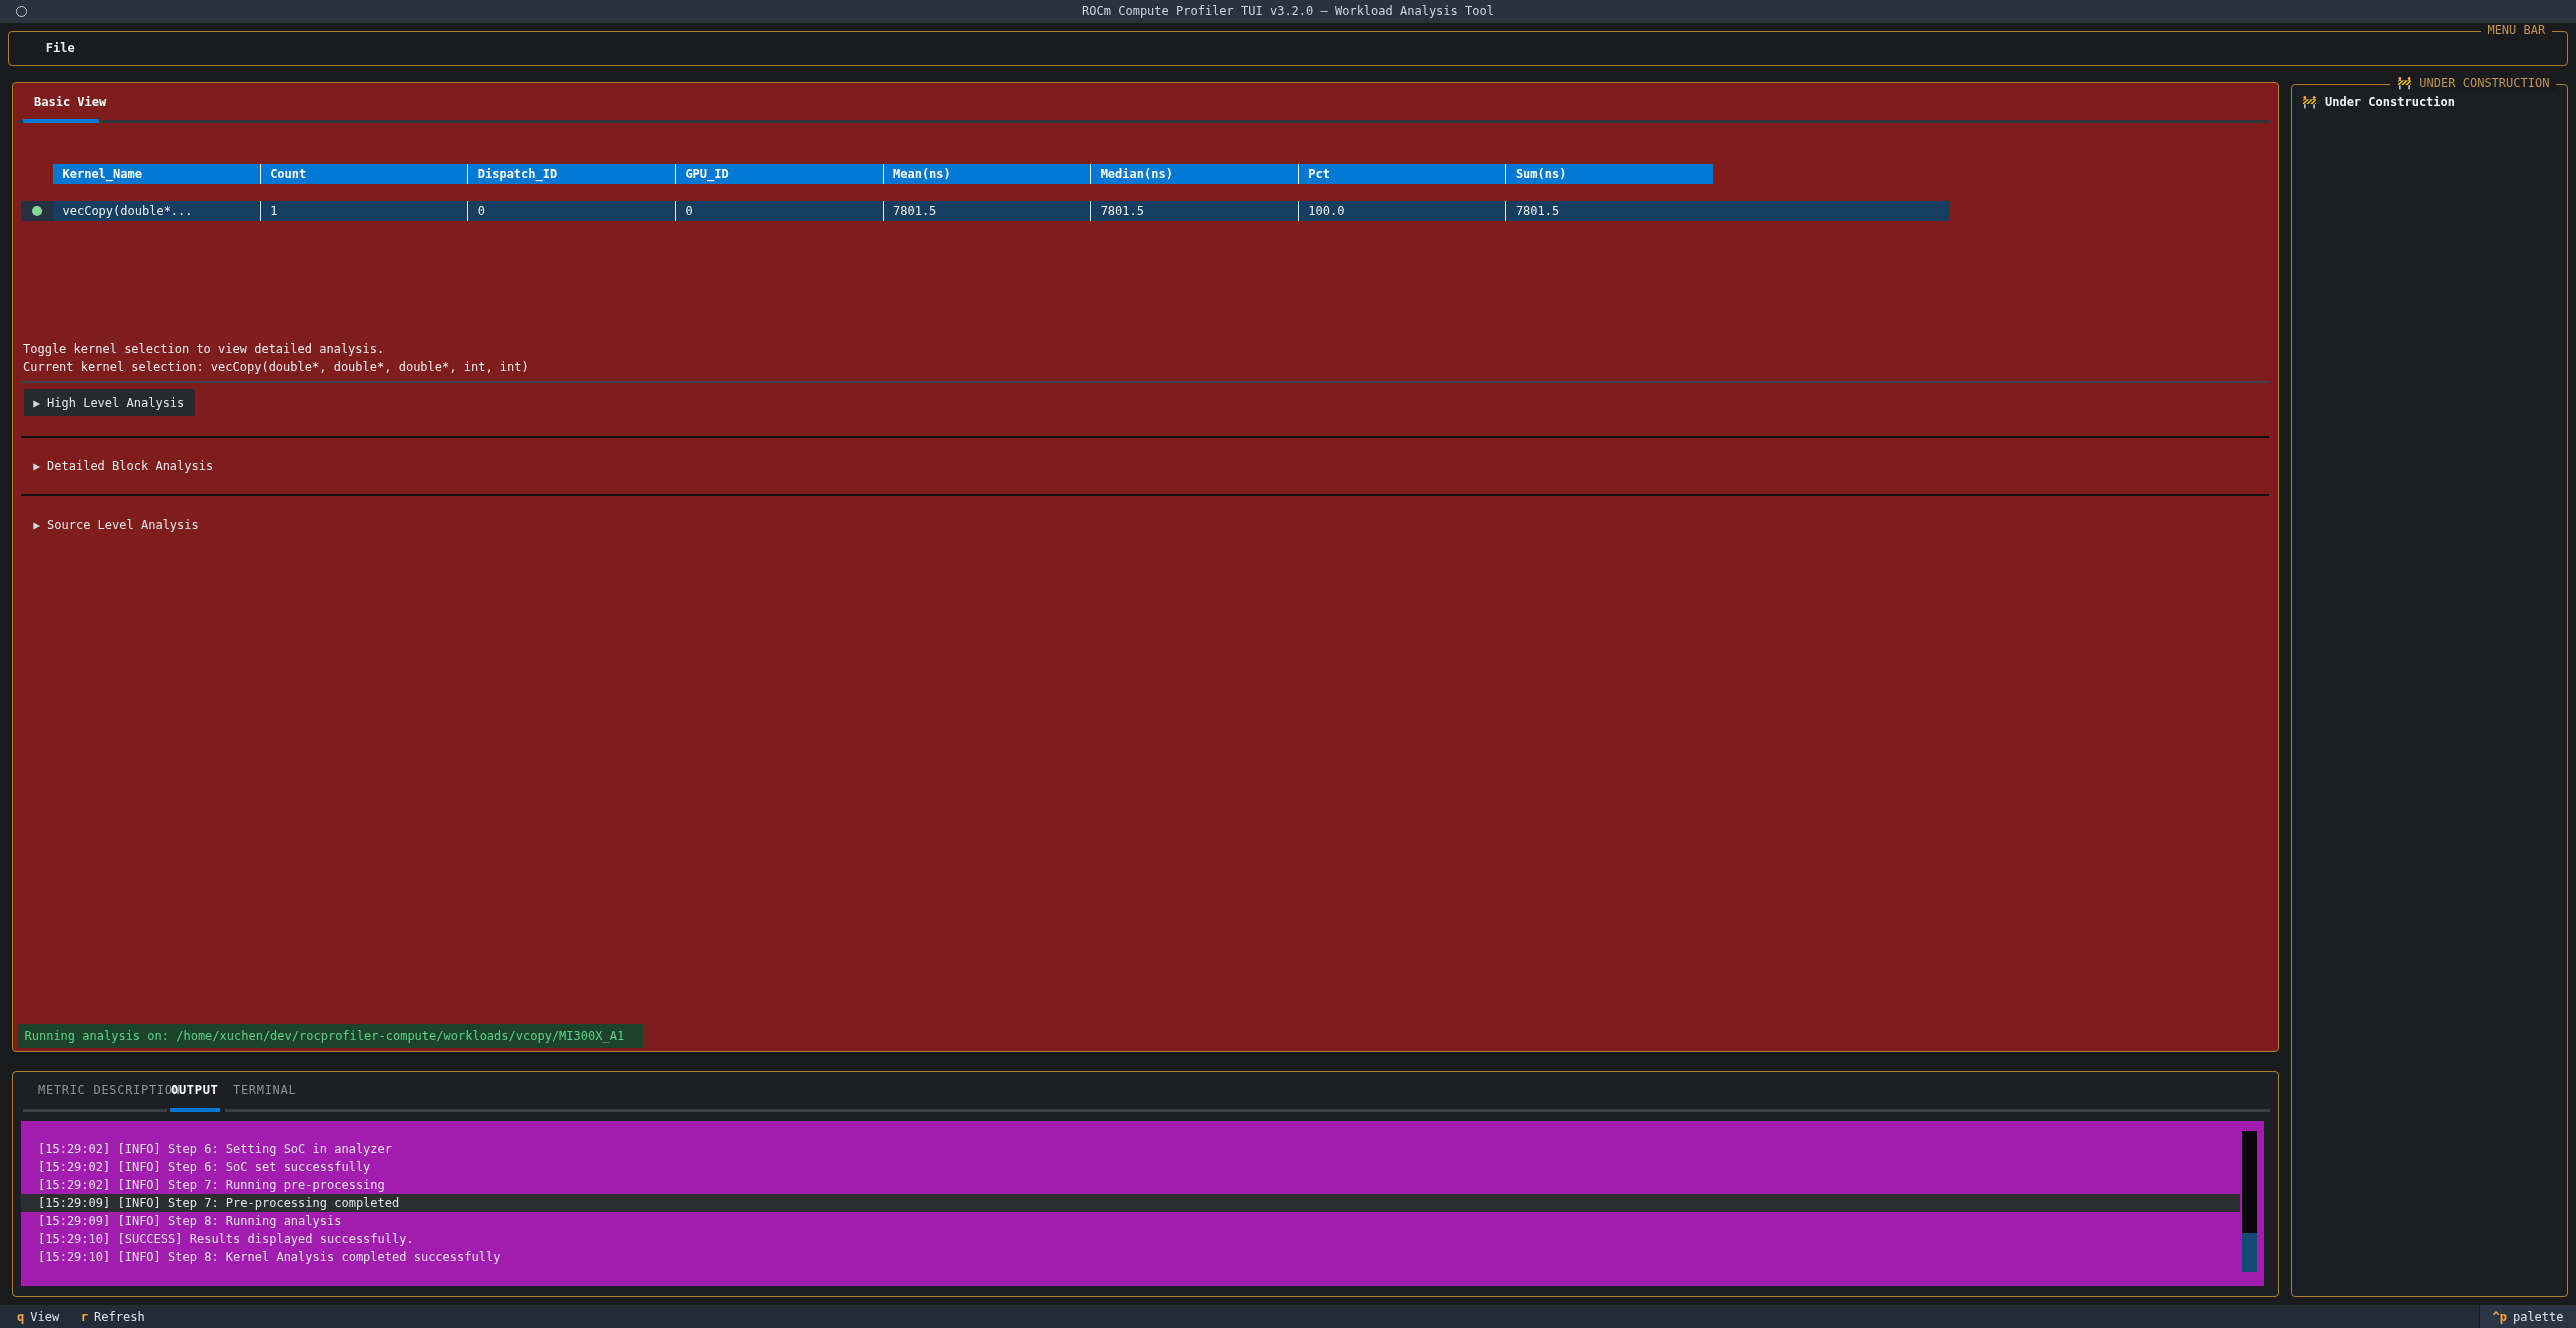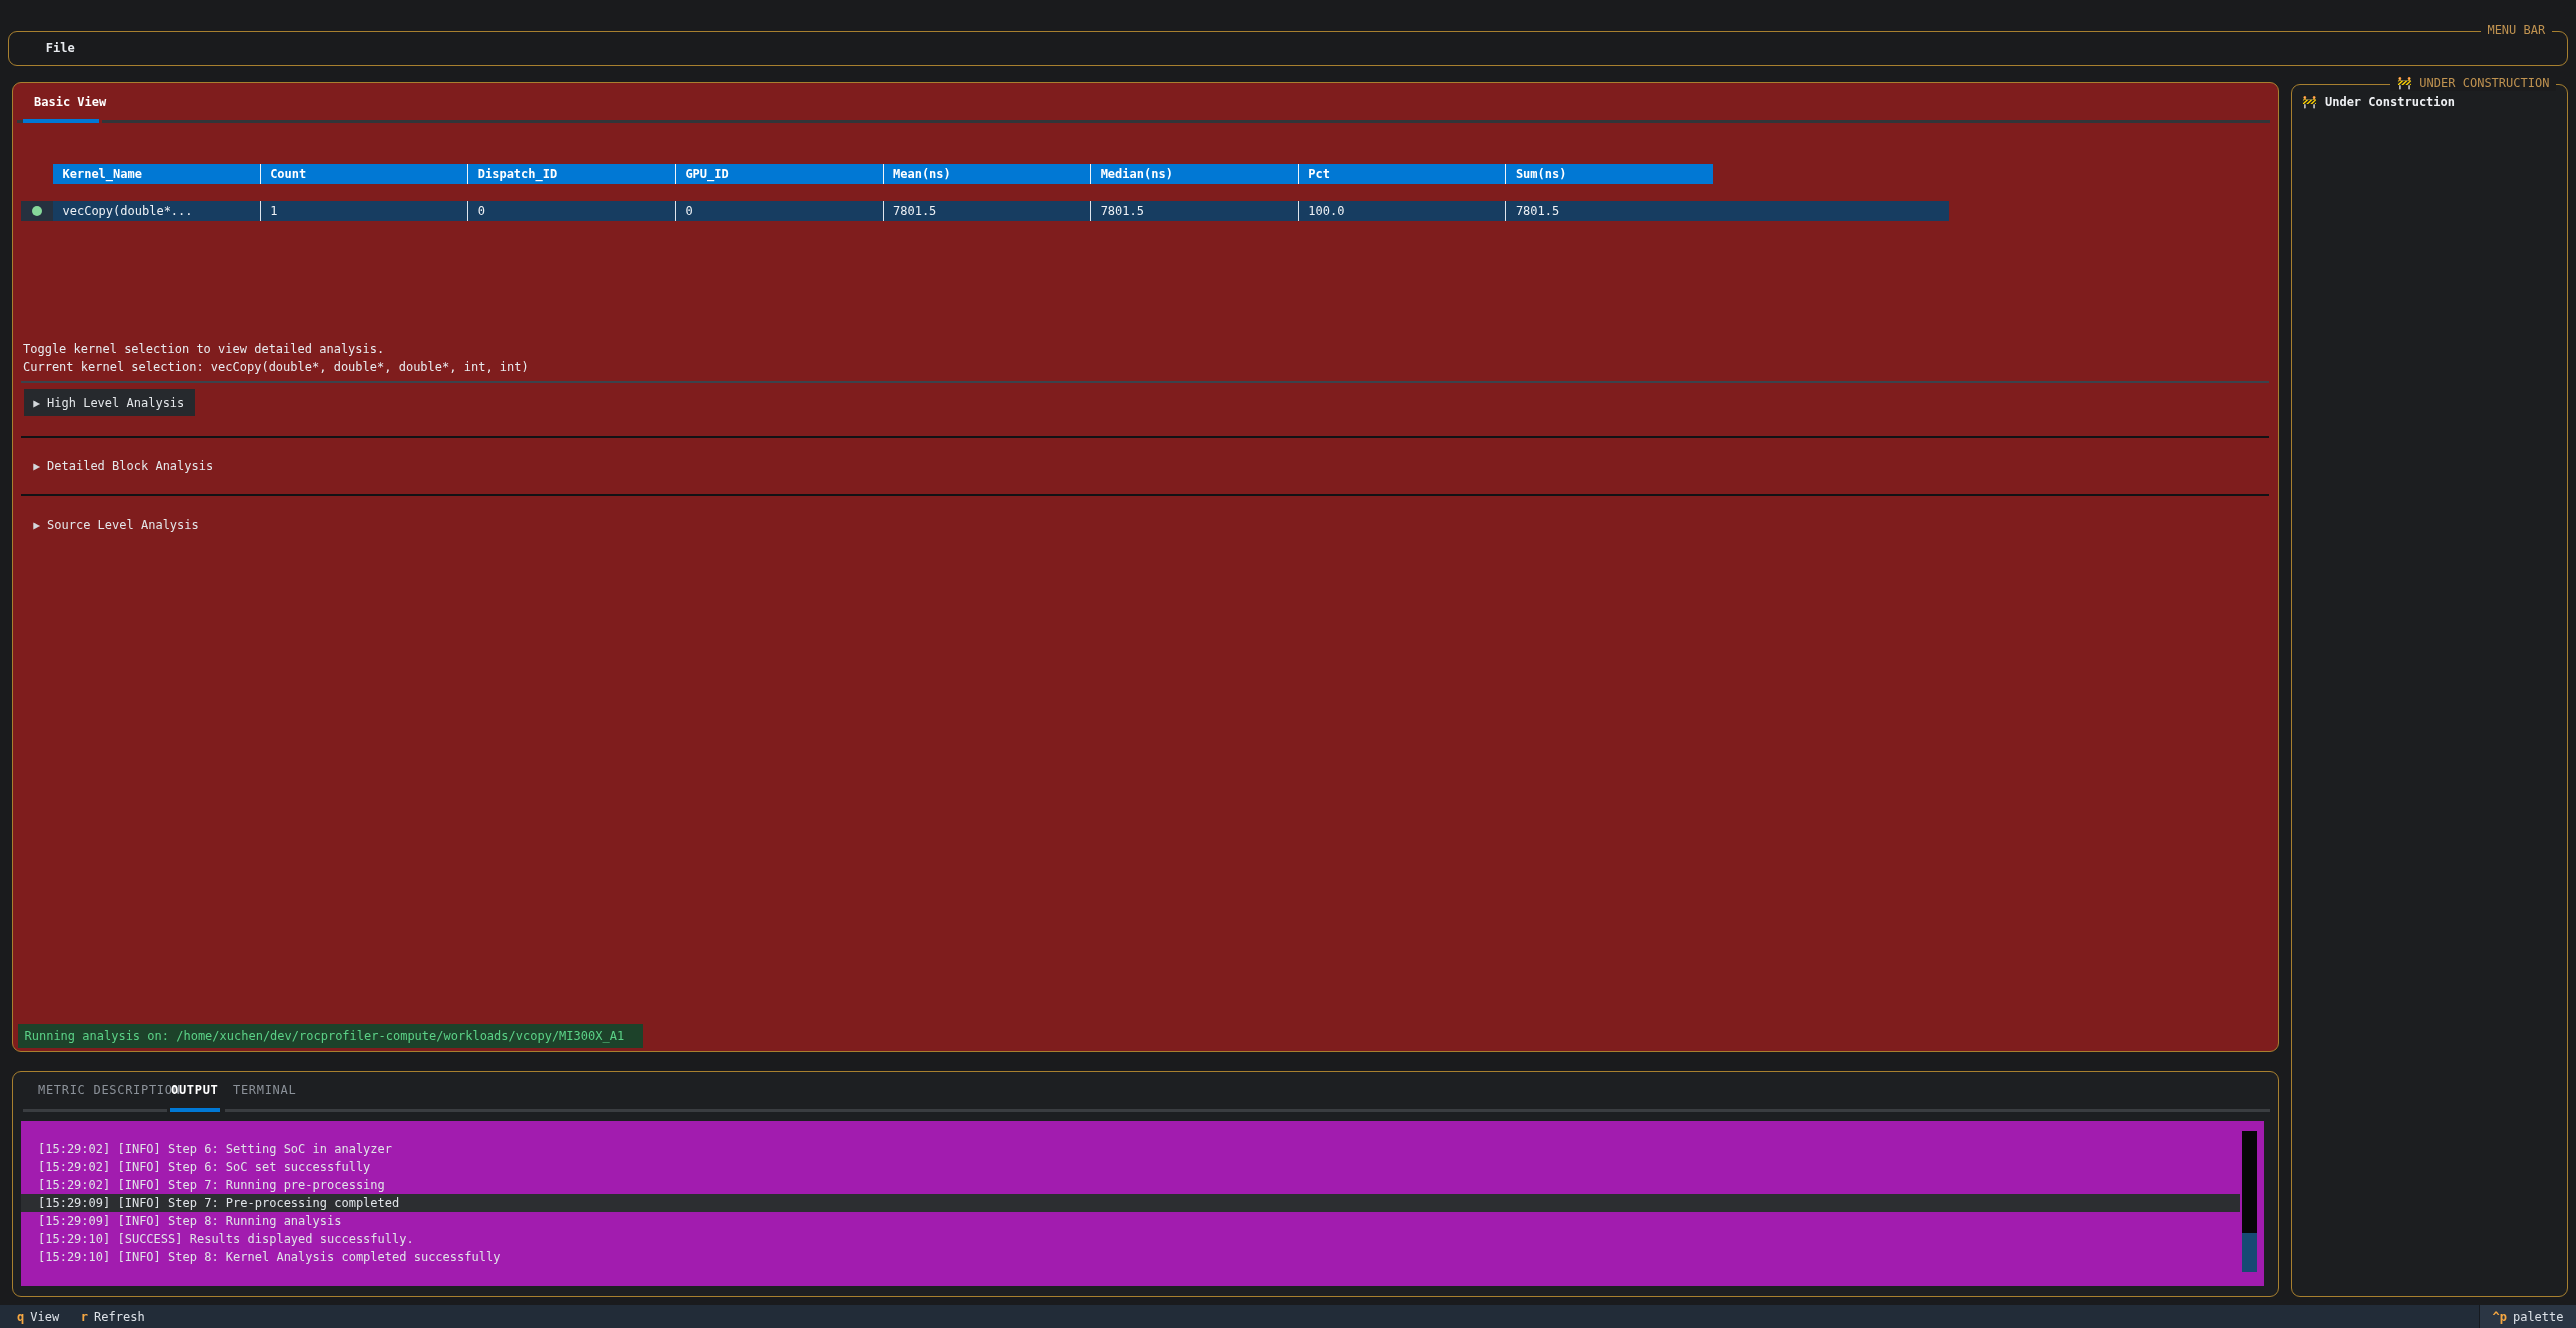--- a/index.html
+++ b/index.html
@@ -8,21 +8,21 @@
     position:relative; width:2576px; height:1328px; overflow:hidden;
     background:#1a1b1d;
     font-family:"DejaVu Sans Mono","Liberation Mono",monospace;
     font-size:12px; color:#dde2e8;
   }
   
   .titlebar { position:absolute; left:0; top:0; width:2576px; height:23px; background:#2a323d; }
   .titlebar .title { position:absolute; left:0; right:0; top:0; height:23px; line-height:23px; text-align:center; color:#ccd3db; }
   .app-icon { position:absolute; left:16px; top:6px; width:10.8px; height:10.8px; border:1.4px solid #c6ccd3; border-radius:50%; }
   
-  .frame { position:absolute; border:1.4px solid #a8802f; border-radius:9px;padding-left:22px; }
+  .frame { position:absolute; border:1.4px solid #a8802f; border-radius:4px;padding-left:22px; }
   .frame-label { position:absolute; top:-8.8px; background:#1a1b1d; padding:0 6.8px; color:#bf9250; line-height:15px; white-space:nowrap; }
   
   .menubar { left:8px; top:31px; width:2560px; height:35px; }
   .menubar .frame-label { right:15px; }
   .menu-file { position:absolute; left:30px; top:0; height:32px; line-height:32px; font-weight:bold; color:#e8ebef; padding:0 6.8px; }
   
   .main-panel { left:12px; top:82px; width:2267px; height:970px; background:#7f1d1d; }
   .tab-basic { position:absolute; left:21px; top:9.5px; height:19px; line-height:19px; font-weight:bold; color:#ffffff; }
   .tabline-stub { position:absolute; left:4px; top:37px; width:6px; height:2.7px; background:#35383c; }
   .tabline-active { position:absolute; left:10px; top:36px; width:76px; height:4px; background:#0178d4; }
@@ -77,20 +77,24 @@
   .fkey { color:#f5a742; font-weight:bold; }
   .flabel { color:#dde2e8; margin-left:6px; }
   .fbind { margin-right:21.7px; display:inline-block; }
   .footer-palette { position:absolute; right:0; top:0; width:97px; height:24px; line-height:24px; background:#2b3644; border-left:1.4px solid #161a20; text-align:center; white-space:nowrap; }
 </style>
 </head>
 <body>
 
 <div id="app">
 
+  <div class="titlebar">
+    <span class="app-icon"></span>
+    <div class="title">ROCm Compute Profiler TUI v3.2.0 — Workload Analysis Tool</div>
+  </div>
 
   <div class="frame menubar">
     <span class="frame-label">MENU BAR</span>
     <div class="menu-file">File</div>
   </div>
 
   <div class="frame main-panel">
     <div class="tab-basic">Basic View</div>
     <div class="tabline-stub"></div>
     <div class="tabline-active"></div>

